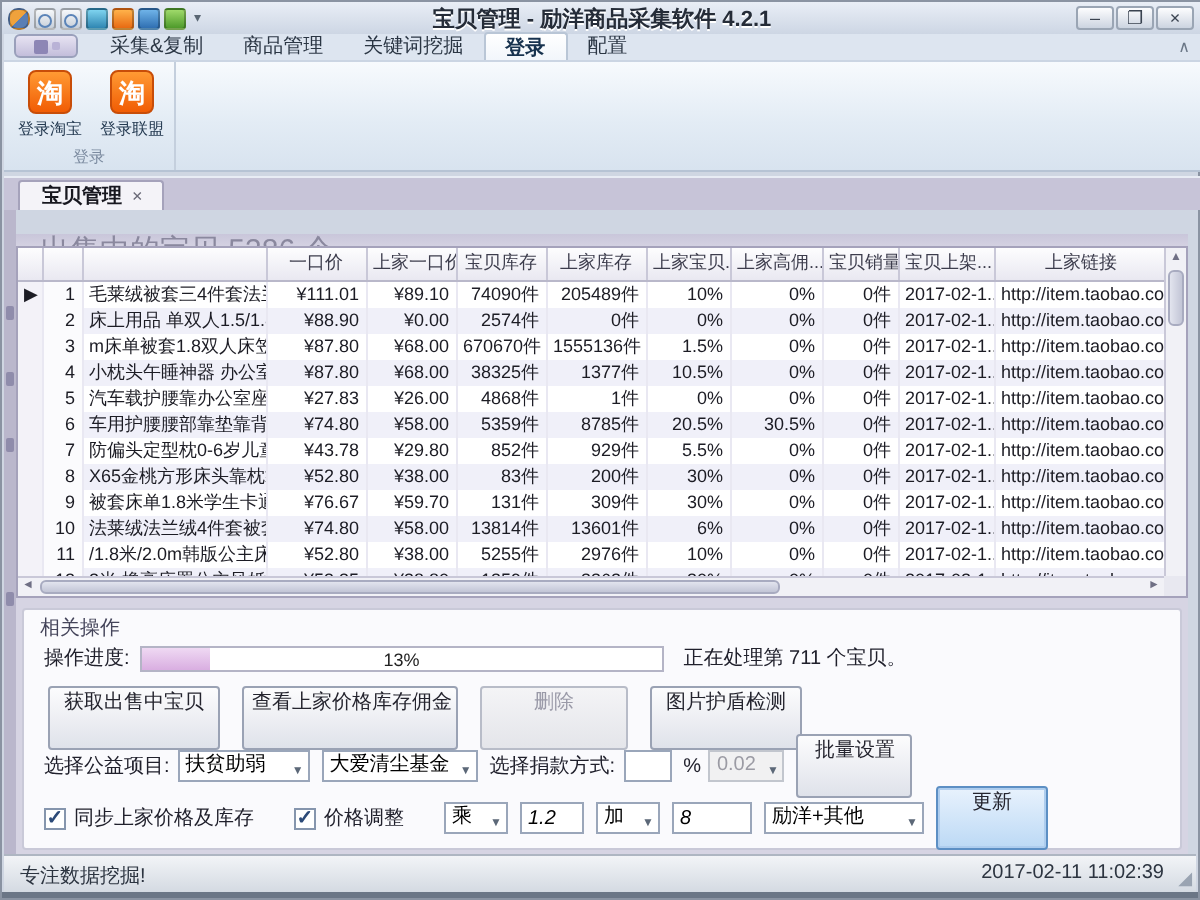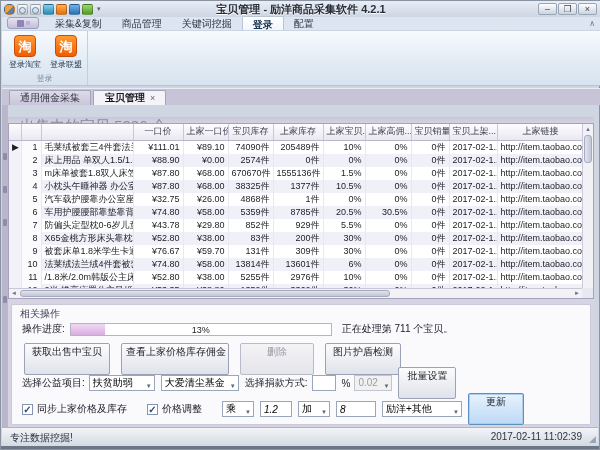--- a/index.html
+++ b/index.html
@@ -175,21 +175,20 @@
       </div>
       <div class="bigbtn" style="left:44px;">
         <div class="tao">淘</div>
         <div class="blabel">登录联盟</div>
       </div>
       <div class="rgroup-label">登录</div>
     </div>
   </div>
 
   <div class="docstrip">
-    <div class="dtab">通用佣金采集</div>
     <div class="dtab active">
       <span>宝贝管理</span><span class="closex">×</span>
     </div>
   </div>
 
   <div class="lstrip">
       <i></i>
       <i></i>
       <i></i>
       <i></i>
@@ -288,21 +287,21 @@
             <td class="t-r">0%</td>
             <td class="t-r">0件</td>
             <td>2017-02-1...</td>
             <td class="c-link">http://item.taobao.com/it</td>
           </tr>
 
           <tr>
             <td class="c-ind"></td>
             <td class="c-num">5</td>
             <td>汽车载护腰靠办公室座椅靠垫...</td>
-            <td class="t-r">¥32.75</td>
+            <td class="t-r">¥27.83</td>
             <td class="t-r">¥26.00</td>
             <td class="t-r">4868件</td>
             <td class="t-r">1件</td>
             <td class="t-r">0%</td>
             <td class="t-r">0%</td>
             <td class="t-r">0件</td>
             <td>2017-02-1...</td>
             <td class="c-link">http://item.taobao.com/it</td>
           </tr>
 

